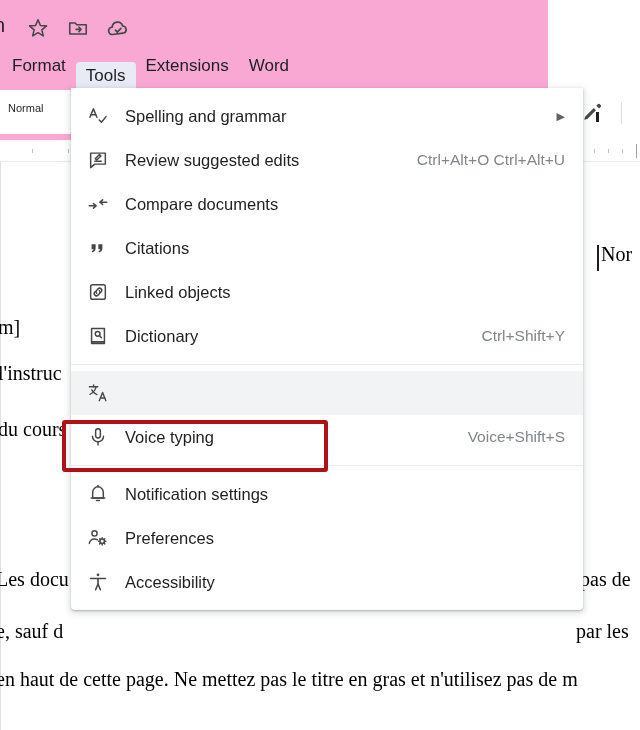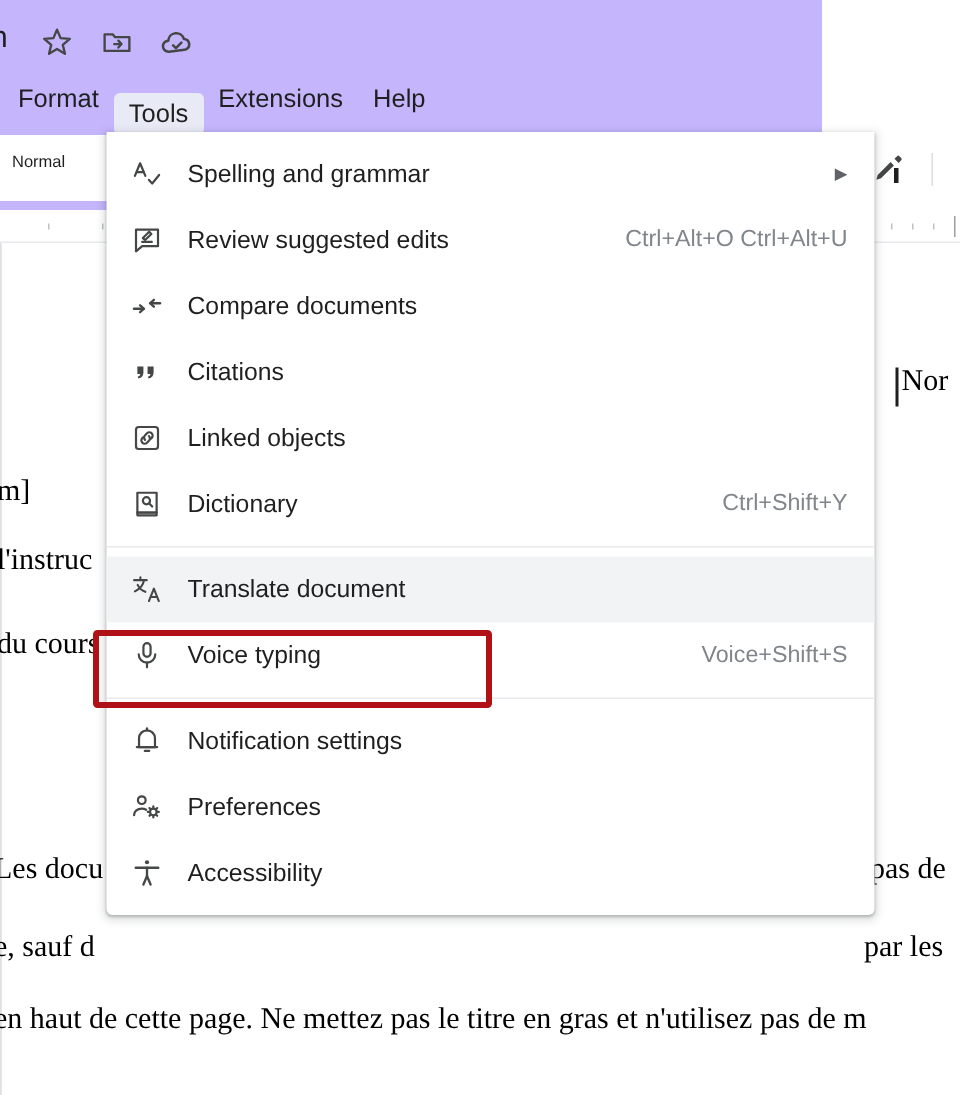--- a/index.html
+++ b/index.html
@@ -2,21 +2,21 @@
 <html><head>
 <meta charset="utf-8">
 <style>
   * { box-sizing: border-box; margin: 0; padding: 0; }
   html, body {
     width: 640px; height: 730px;
     font-family: "Liberation Sans", sans-serif;
     background: #ffffff;
     overflow: hidden;
   }
-  #app { position: relative; width: 548px; height: 730px; background:#c4b5fd; }
+  #app { position: relative; width: 548px; height: 730px; background:#f9a8d4; }
 
   
   .doc-layer { position:absolute; inset:0; }
 
   .toprow { position:absolute; left:0; top:8px; height:40px; width:640px; display:flex; align-items:center; }
   .topicon { width:40px; height:40px; display:flex; align-items:center; justify-content:center; color:#444746; }
   .topicon svg { display:block; }
   .titlestub { position:absolute; left:-6px; top:14px; font-family:"Liberation Sans",sans-serif; font-size:20px; color:#1f1f1f; }
 
   .menubar { position:absolute; left:0; top:50px; height:32px; width:640px;
@@ -112,21 +112,21 @@
           <path d="M9.4 14.2l1.9 1.9 3.6-3.7" stroke-linecap="round"></path>
         </svg>
       </div>
     </div>
 
     <div class="menubar">
       <div style="width:2px"></div>
       <div class="mi">Format</div>
       <div class="mi active" style="background: rgb(232, 234, 246); margin-top: 20px;">Tools</div>
       <div class="mi">Extensions</div>
-      <div class="mi">Help</div>
+      <div class="mi">Word</div>
     </div>
 
     <div class="toolbar">
       <div class="tb-style">Normal</div>
       <div class="tb-pen">
         <svg width="22" height="22" viewBox="0 0 24 24" fill="#444746">
           <path d="M4.5 17.1l-1 3.4 3.4-1 9.4-9.4-2.4-2.4zM16.7 5.3l1.9-1.9a1.2 1.2 0 0 1 1.7 0l1.3 1.3a1.2 1.2 0 0 1 0 1.7l-1.9 1.9z"></path>
         </svg>
       </div>
       <div class="tb-divider"></div>
@@ -252,21 +252,20 @@
         <span class="ico">
           <svg width="22" height="22" viewBox="0 0 24 24" fill="none" stroke="#444746" stroke-width="1.5" stroke-linecap="round" stroke-linejoin="round">
             <path d="M2.6 5.2h9.2"></path>
             <path d="M7.2 3.2v2"></path>
             <path d="M9.8 5.2c-.5 3.6-3 6.5-6.6 8.2"></path>
             <path d="M5.2 8.6c1.1 2.3 3 4.1 5.6 5.1"></path>
             <path d="M13.4 20.4l3.6-9 3.6 9"></path>
             <path d="M14.8 17.4h4.4"></path>
           </svg>
         </span>
-        <span class="lbl">Translate document</span>
         <span class="acc"></span>
       </div>
 
       <div class="mrow">
         <span class="ico">
           <svg width="22" height="22" viewBox="0 0 24 24" fill="none" stroke="#444746" stroke-width="1.6" stroke-linecap="round" stroke-linejoin="round">
             <rect x="9.4" y="3" width="5.2" height="10" rx="2.6"></rect>
             <path d="M6 11.2a6 6 0 0 0 12 0"></path>
             <path d="M12 17.2v3.4"></path>
           </svg>

